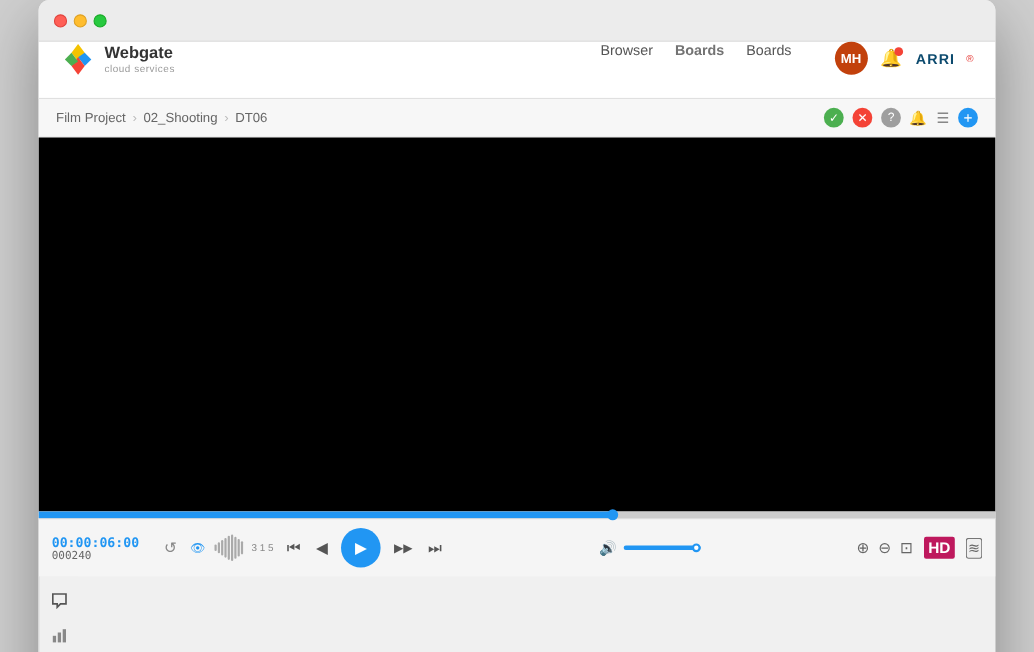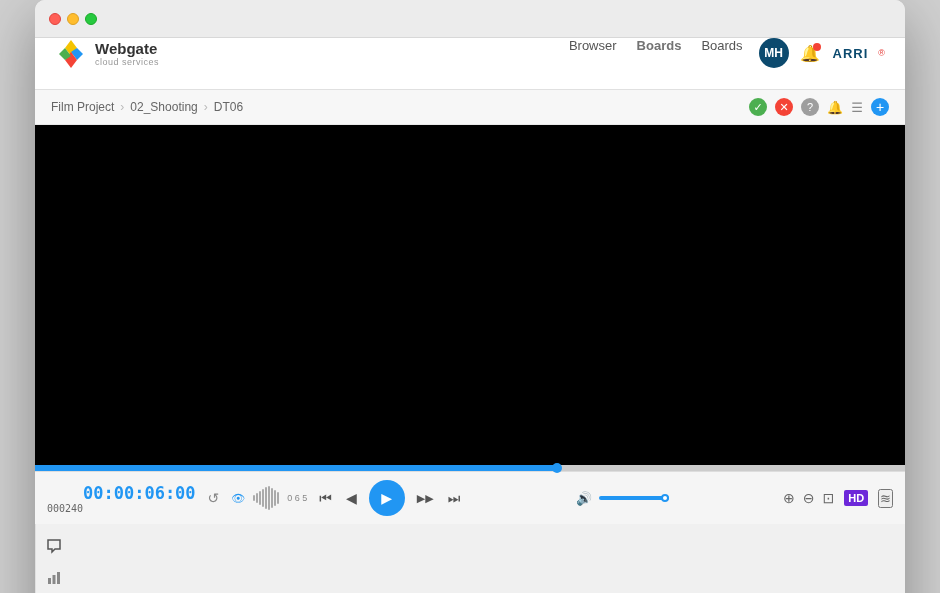--- a/index.html
+++ b/index.html
@@ -93,27 +93,28 @@
     }
     .nav-actions {
       display: flex;
       align-items: center;
       gap: 10px;
     }
     .avatar {
       width: 30px;
       height: 30px;
       border-radius: 50%;
-      background: #0c4a6e;
+      background: #c2410c;
       color: #fff;
       font-size: 12px;
       font-weight: 600;
       display: flex;
       align-items: center;
       justify-content: center;
+      margin-left: 23px;
     }
     .notif-icon {
       position: relative;
       width: 24px;
       height: 24px;
       display: flex;
       align-items: center;
       justify-content: center;
     }
     .notif-dot {
@@ -250,25 +251,24 @@
       padding: 8px 12px;
       display: flex;
       align-items: center;
       gap: 10px;
       border-top: 1px solid #ddd;
     }
     .timecode {
       min-width: 90px;
     }
     .timecode-main {
-      font-size: 17px;
+      font-size: 12px;
       color: #2196f3;
       font-weight: 600;
       font-family: monospace;
-      margin-left: 36px;
     }
     .timecode-frame {
       font-size: 10px;
       color: #666;
       font-family: monospace;
     }
     .ctrl-btn {
       background: none;
       border: none;
       cursor: pointer;
@@ -344,23 +344,23 @@
       gap: 8px;
     }
     .zoom-btn {
       font-size: 14px;
       color: #666;
       cursor: pointer;
       background: none;
       border: none;
     }
     .hd-badge {
-      background: #6d28d9;
+      background: #be185d;
       color: #fff;
-      font-size: 11px;
+      font-size: 14px;
       font-weight: 700;
       padding: 2px 4px;
       border-radius: 2px;
     }
     .scope-btn {
       font-size: 13px;
       color: #666;
       cursor: pointer;
     }
 
@@ -531,21 +531,21 @@
             <div class="waveform-bar" style="height:6px;"></div>
             <div class="waveform-bar" style="height:10px;"></div>
             <div class="waveform-bar" style="height:14px;"></div>
             <div class="waveform-bar" style="height:18px;"></div>
             <div class="waveform-bar" style="height:22px;"></div>
             <div class="waveform-bar" style="height:24px;"></div>
             <div class="waveform-bar" style="height:20px;"></div>
             <div class="waveform-bar" style="height:16px;"></div>
             <div class="waveform-bar" style="height:12px;"></div>
           </div>
-          <span style="font-size:9px;color:#888;">0  6  5</span>
+          <span style="font-size:9px;color:#888;">3  1  5</span>
         </div>
 
         <button class="ctrl-btn">⏮</button>
         <button class="ctrl-btn">◀</button>
         <button class="play-btn">▶</button>
         <button class="ctrl-btn" style="font-size:11px;">▶▶</button>
         <button class="ctrl-btn">⏭</button>
 
         <div class="spacer"></div>
 

